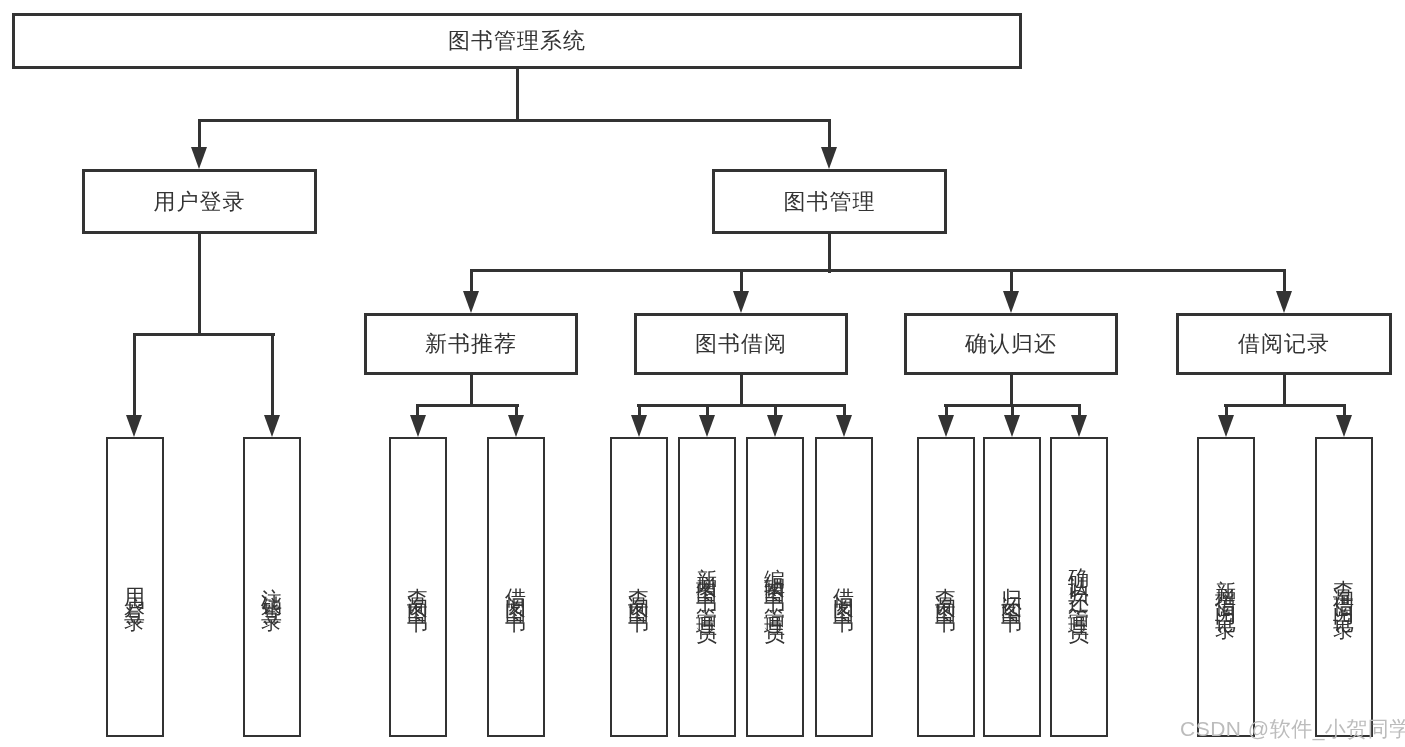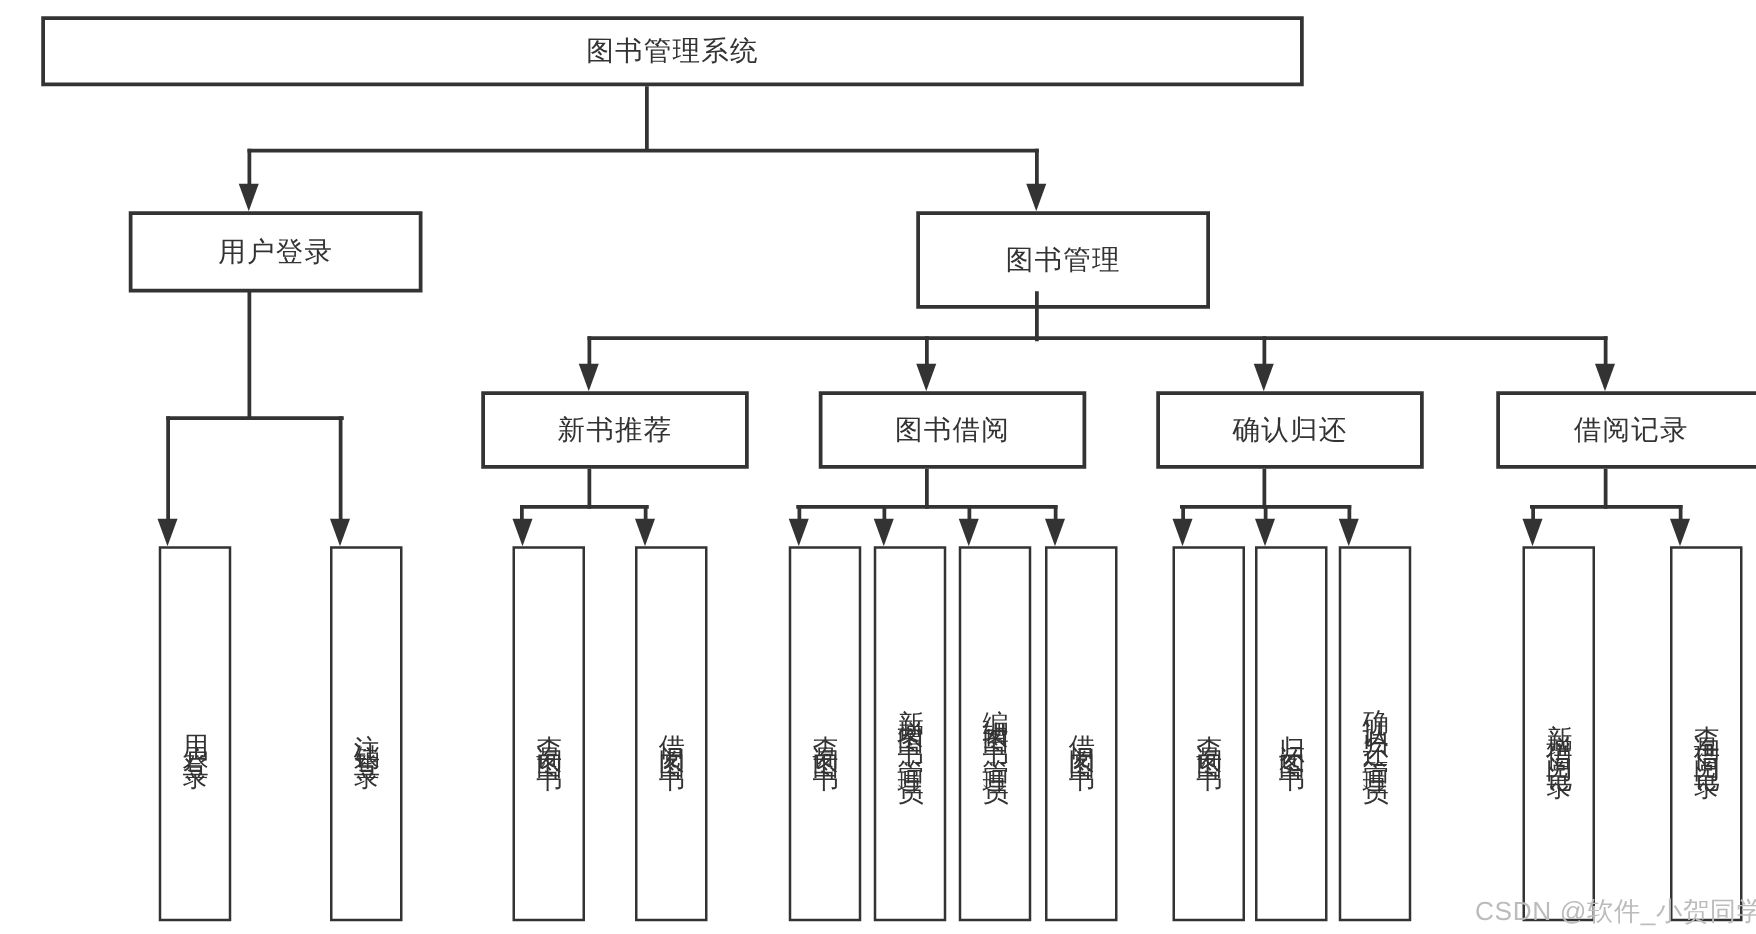--- a/index.html
+++ b/index.html
@@ -13,21 +13,20 @@
   .bx{
     position:absolute;
     box-sizing:border-box;
     border:3px solid #333333;
     background:#ffffff;
     display:flex;align-items:center;justify-content:center;
     color:#333333;
     font-size:22px;
     letter-spacing:1px;
     white-space:nowrap;
-    margin-left:21px;
   }
   .bv{
     border-width:2px;
     font-size:21px;
   }
   .vt{
     writing-mode:vertical-rl;
     text-orientation:mixed;
     letter-spacing:8px;
     line-height:1;
@@ -55,21 +54,21 @@
 
 <div id="canvas">
 
   <div class="bx" style="left:12px;top:13px;width:1010px;height:56px;">
     <span>图书管理系统</span>
   </div>
 
   <div class="bx" style="left:82px;top:169px;width:235px;height:65px;">
     <span>用户登录</span>
   </div>
-  <div class="bx" style="left:712px;top:169px;width:235px;height:78px;">
+  <div class="bx" style="left:712px;top:169px;width:235px;height:65px;">
     <span>图书管理</span>
   </div>
 
   <div class="bx" style="left:634px;top:313px;width:214px;height:62px;">
     <span>图书借阅</span>
   </div>
   <div class="bx" style="left:364px;top:313px;width:214px;height:62px;">
     <span>新书推荐</span>
   </div>
   <div class="bx" style="left:904px;top:313px;width:214px;height:62px;">

